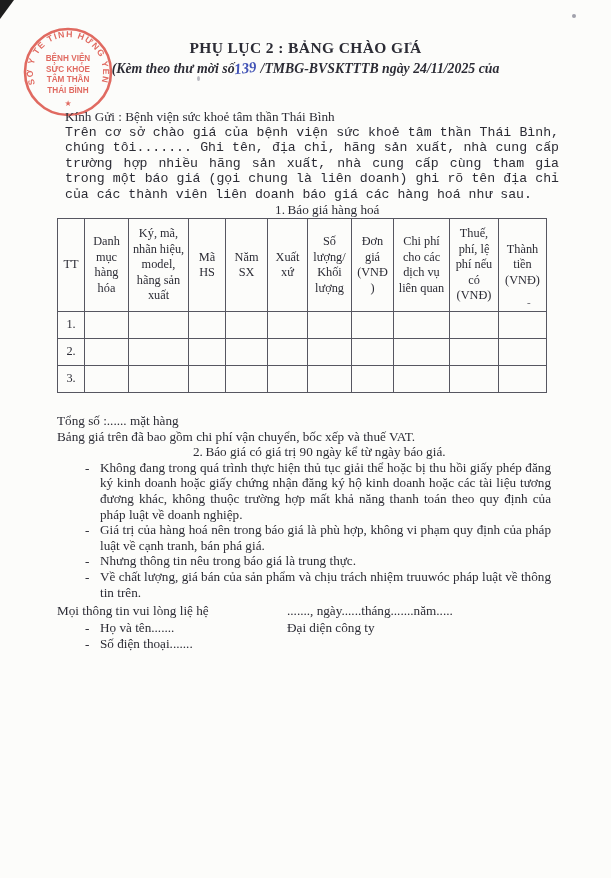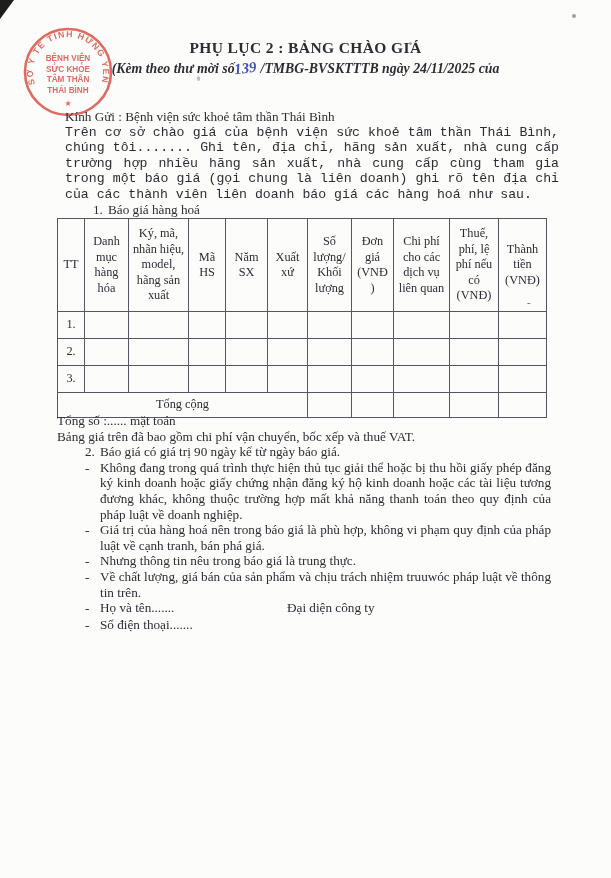--- a/index.html
+++ b/index.html
@@ -30,21 +30,21 @@
   .doc-sub{font-size:13.8px;font-weight:bold;font-style:italic;line-height:20px;}
   .hand-number{
     color:#4152b5;font-size:15px;font-style:italic;display:inline-block;
     transform:rotate(-7deg);margin:0 1px 0 -1px;
   }
 
   
   .body1{position:absolute;left:57px;top:109px;width:494px;font-size:13.2px;line-height:15.5px;margin-left:8px;}
   .body2{position:absolute;left:57px;top:413px;width:494px;font-size:13.2px;line-height:15.6px;}
   .p-justify{text-align:justify;font-family:Liberation Mono, monospace;}
-  .num-item{padding-left:28px;}
+  .num-item{padding-left:28px;text-align:center;}
   .num-item .num{display:inline-block;min-width:15px;}
   .dash-item{position:relative;padding-left:43px;text-align:justify;}
   .dash-item .dash{position:absolute;left:28px;top:0;}
 
   
   .quote-table{
     position:absolute;left:57px;top:218px;width:489px;
     border-collapse:collapse;table-layout:fixed;font-size:12.3px;line-height:15.5px;
   }
   .quote-table th,.quote-table td{
@@ -158,41 +158,37 @@
           <td></td>
         <td></td>
           <td></td>
         <td></td>
           <td></td>
         <td></td>
           <td></td>
         <td></td>
           <td></td>
       </tr>
-      <tr class="total-row">
-        <td colspan="6">Tổng cộng</td>
-        <td></td>
-          <td></td>
-        <td></td>
-          <td></td>
-        <td></td>
-      </tr>
     </tbody>
   </table>
 
   <div class="body2">
-    <div>Tổng số :...... mặt toán</div>
+    <div>Tổng số :...... mặt hàng</div>
     <div>Bảng giá trên đã bao gồm chi phí vận chuyển, bốc xếp và thuế VAT.</div>
     <div class="num-item"><span class="num">2.</span><span>Báo giá có giá trị 90 ngày kể từ ngày báo giá.</span></div>
 
     <div class="dash-item"><span class="dash">-</span><span>Không đang trong quá trình thực hiện thủ tục giải thể hoặc bị thu hồi giấy phép đăng ký kinh doanh hoặc giấy chứng nhận đăng ký hộ kinh doanh hoặc các tài liệu tương đương khác, không thuộc trường hợp mất khả năng thanh toán theo quy định của pháp luật về doanh nghiệp.</span></div>
     <div class="dash-item"><span class="dash">-</span><span>Giá trị của hàng hoá nên trong báo giá là phù hợp, không vi phạm quy định của pháp luật về cạnh tranh, bán phá giá.</span></div>
     <div class="dash-item"><span class="dash">-</span><span>Nhưng thông tin nêu trong báo giá là trung thực.</span></div>
     <div class="dash-item"><span class="dash">-</span><span>Về chất lượng, giá bán của sản phẩm và chịu trách nhiệm truuwóc pháp luật về thông tin trên.</span></div>
 
+    <div class="f-row" style="margin-top:3px;">
+      <span>Mọi thông tin vui lòng liệ hệ</span>
+      <span class="f-right first">......., ngày......tháng.......năm.....</span>
+    </div>
     <div class="f-row">
       <span class="dash-item" style="display:block;"><span class="dash">-</span><span>Họ và tên.......</span></span>
       <span class="f-right">Đại diện công ty</span>
     </div>
     <div class="f-row">
       <span class="dash-item" style="display:block;"><span class="dash">-</span><span>Số điện thoại.......</span></span>
     </div>
   </div>
 
 </div>

